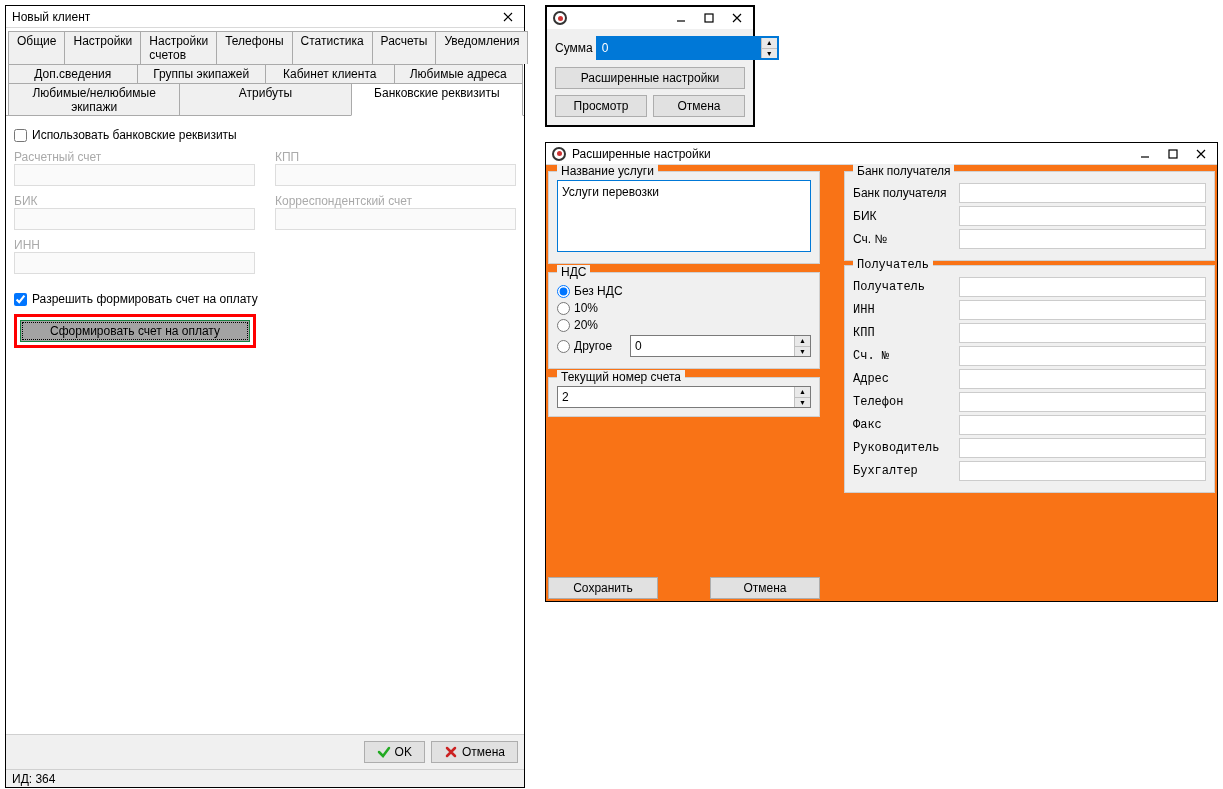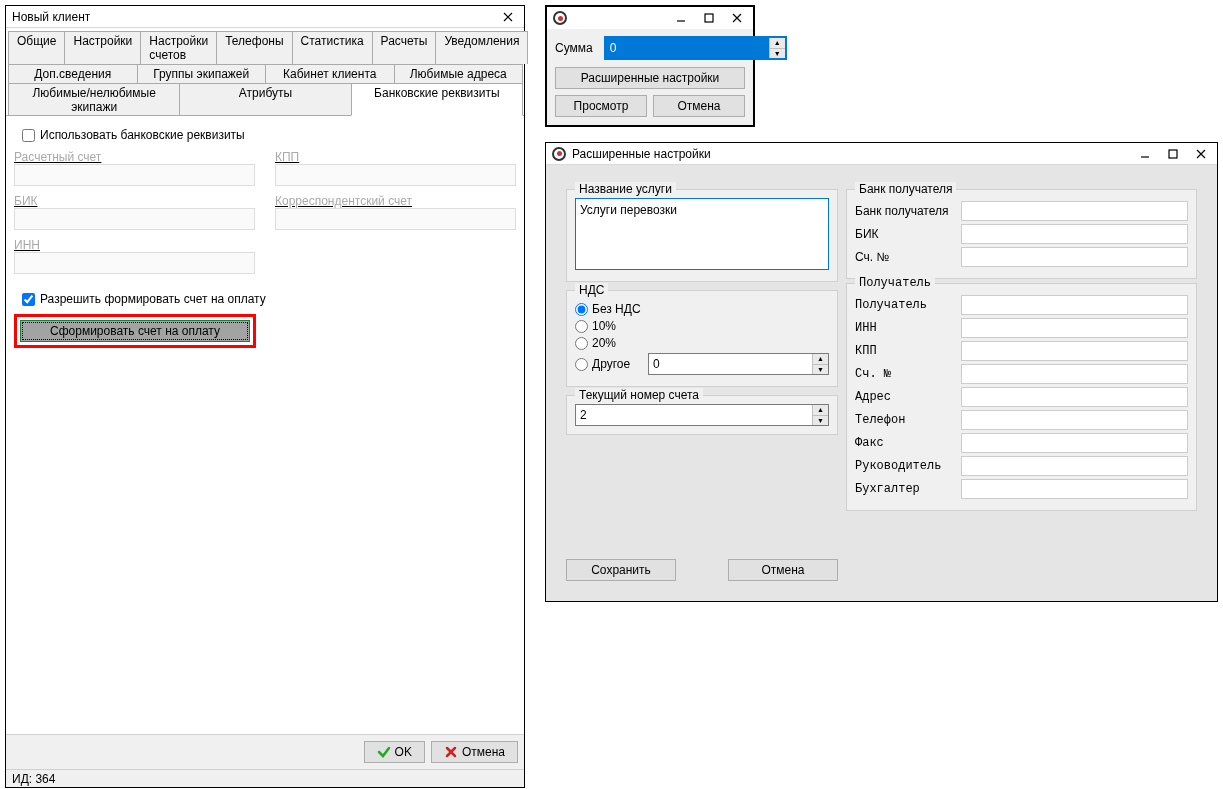--- a/index.html
+++ b/index.html
@@ -62,24 +62,24 @@
     border-bottom: 1px solid #fff;
     z-index: 2;
   }
   .tab-row { display: flex; width: 100%; }
   .tab-content {
     border-top: 1px solid #aaa;
     padding: 8px;
     flex: 1;
     position: relative;
   }
-  .checkbox-row { display: flex; align-items: center; margin: 4px 8px; }
+  .checkbox-row { display: flex; align-items: center; margin: 4px 0; }
   .checkbox-row input { margin: 0 5px 0 0; width:13px; height:13px; }
   .field-grid { display: flex; gap: 20px; margin-top: 4px; }
-  .field-col { flex: 1; text-decoration: underline; }
+  .field-col { flex: 1; }
   .fld-label { color: #888; font-size: 12px; margin-top: 4px; }
   .txt-input {
     width: 100%;
     height: 22px;
     border: 1px solid #ccc;
     background: #fff;
     padding: 2px 4px;
     font: inherit;
   }
   .txt-input:disabled { background: #f5f5f5; color:#888; }
@@ -175,21 +175,21 @@
   .app-icon {
     width:14px; height:14px; border-radius:50%;
     border:2px solid #333; display:inline-block;
     margin-right:6px; position:relative;
   }
   .app-icon::after {
     content:''; position:absolute; width:5px; height:5px;
     background:#c33; border-radius:50%; top:2.5px; left:2.5px;
   }
   .win2-body { padding:8px; background:#f0f0f0; }
-  .win3-body { padding:20px; background:#e5e5e5; flex:1; display:flex; gap:8px; }
+  .win3-body { padding:2px; background:#f97316; flex:1; display:flex; gap:24px; }
   .textarea {
     width:100%; height:72px; border:1px solid #0078d7;
     padding:4px; font:inherit; resize:none; outline:none;
     background:#fff;
   }
 </style>
 </head>
 <body>
 
 <div class="window" style="left:5px; top:5px; width:520px; height:783px;">
@@ -309,21 +309,21 @@
           </svg>
         </div>
       <div class="ctrl-btn">
           <svg viewBox="0 0 10 10">
             <path d="M1 1 L9 9 M9 1 L1 9" stroke="#000" stroke-width="1.2"></path>
           </svg>
         </div>
     </div>
   </div>
   <div class="win2-body">
-    <div style="display:flex; align-items:center; gap:12px; margin-bottom:8px;">
+    <div style="display:flex; align-items:center; gap:4px; margin-bottom:8px;">
       <span style="width:100px;">Сумма</span>
       <div class="spinner focused" style="flex:1;">
         <input value="0" style="">
         <div class="spins">
           <div>▲</div>
           <div>▼</div>
         </div>
       </div>
     </div>
     <button class="btn" style="width:100%; margin-bottom:6px;">Расширенные настройки</button>

